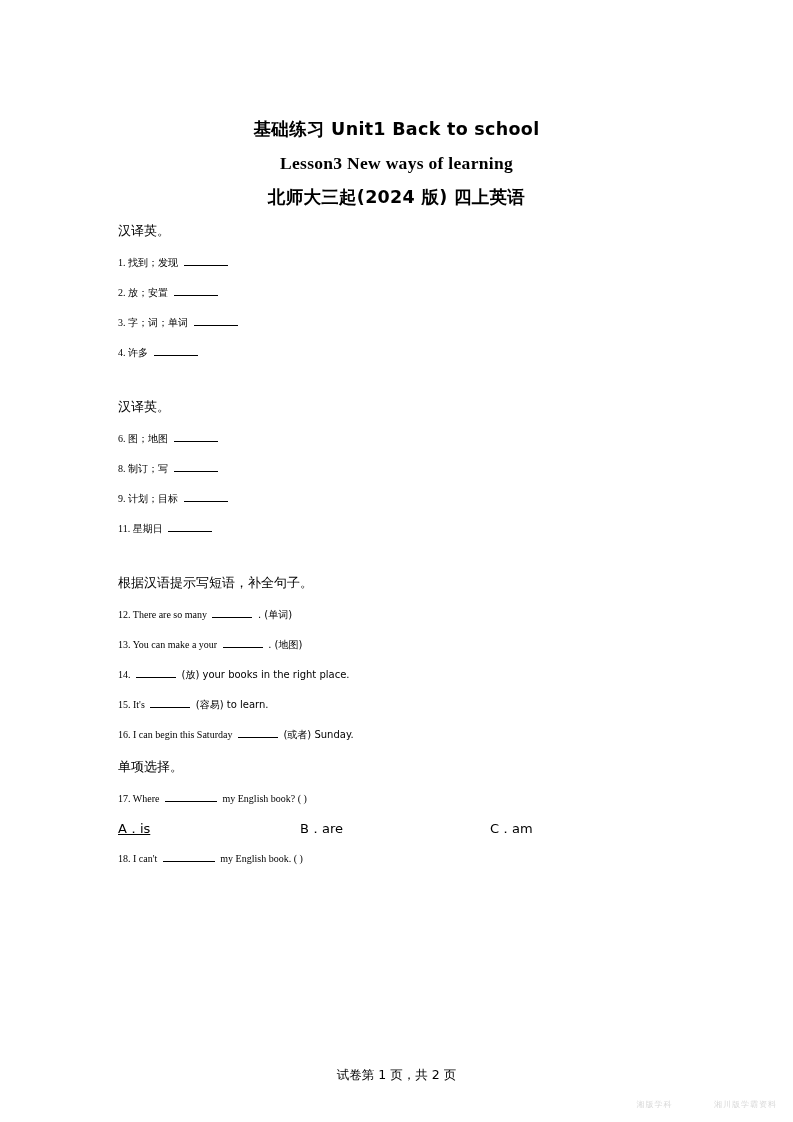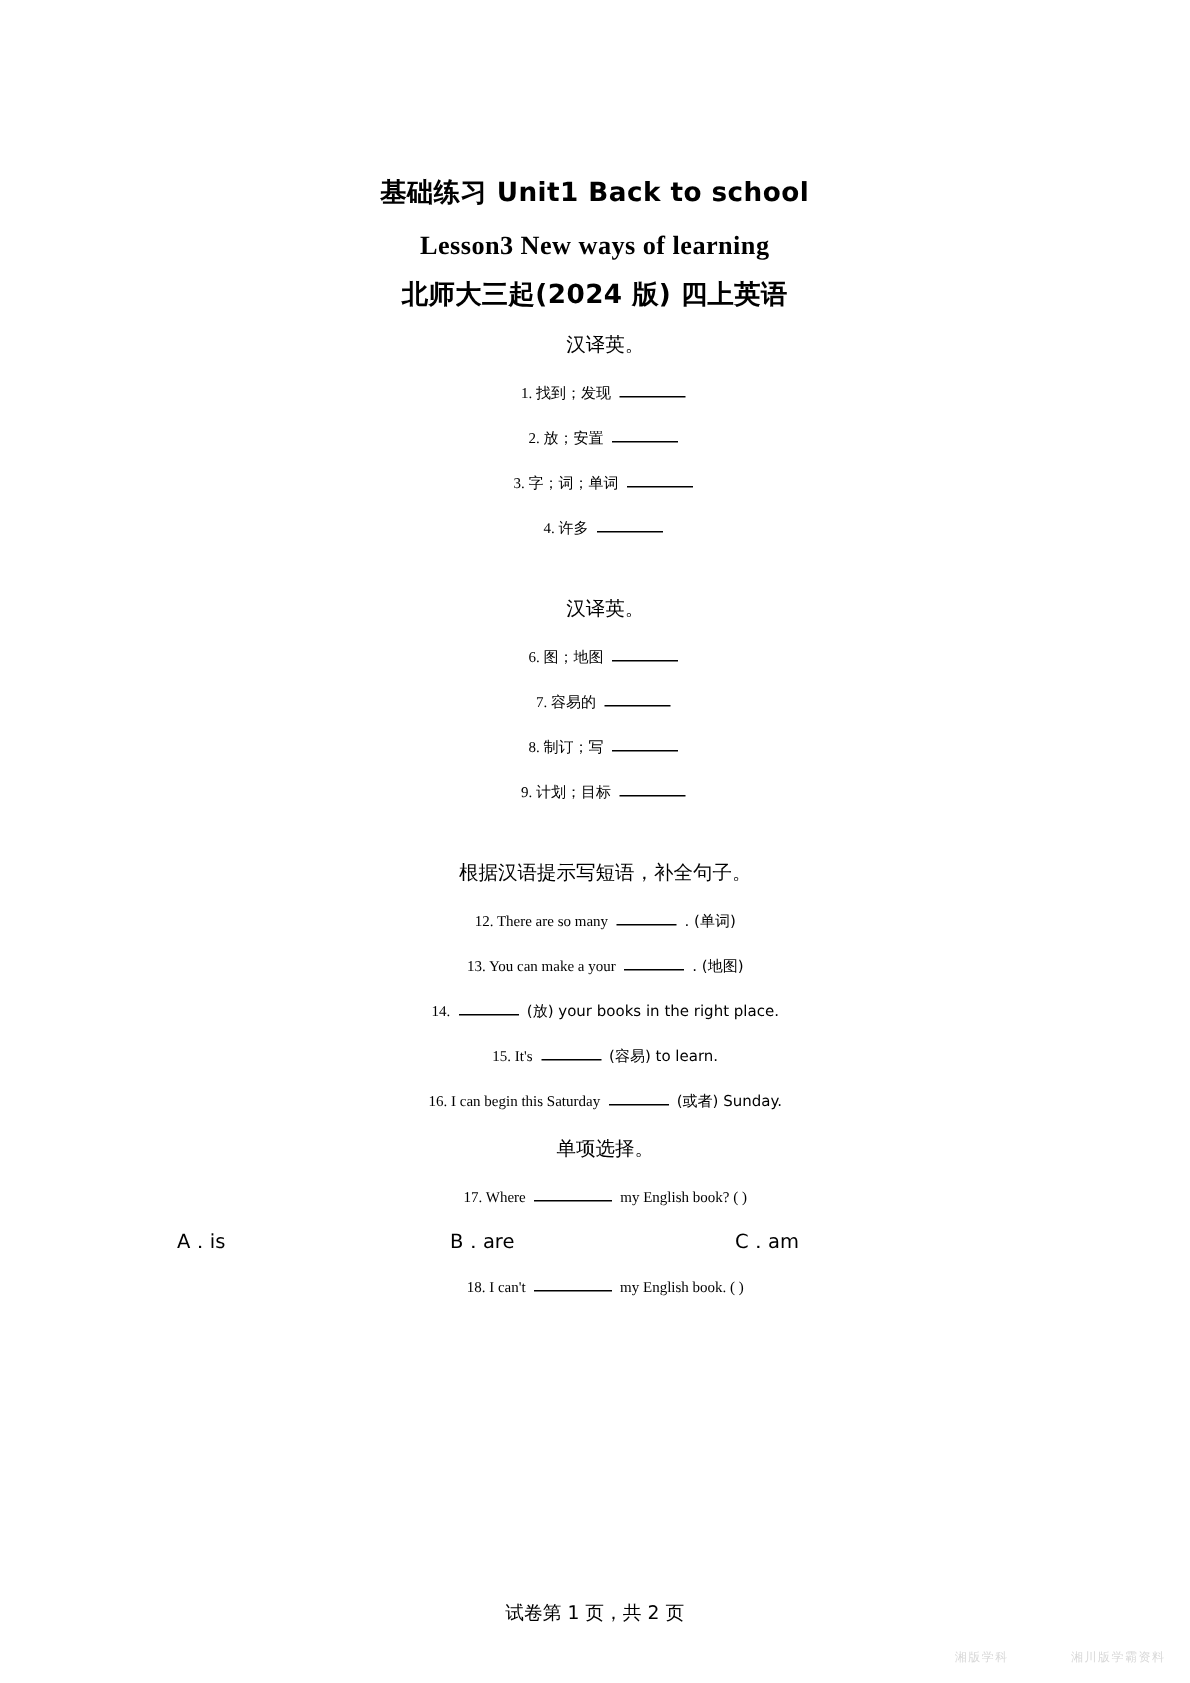--- a/index.html
+++ b/index.html
@@ -30,21 +30,20 @@
   .title-line {
     font-weight: bold;
     font-size: 17.5px;
     line-height: 34px;
     letter-spacing: 0.3px;
   }
   .content {
     margin-top: 1px;
     padding-left: 118px;
     padding-right: 104px;
-    text-align: center;
   }
   .section-head {
     font-size: 13px;
     line-height: 30px;
     margin-top: 2px;
     margin-bottom: 2px;
   }
   .q {
     font-size: 10px;
     line-height: 30px;
@@ -67,21 +66,21 @@
   .choices {
     font-size: 13px;
     line-height: 30px;
     position: relative;
     height: 30px;
   }
   .choices .opt {
     position: absolute;
     top: 0;
   }
-  .opt-a { left: 0px; }
+  .opt-a { left: 0px; text-decoration: underline; }
   .opt-b { left: 182px; }
   .opt-c { left: 372px; }
   .footer {
     position: absolute;
     bottom: 38px;
     left: 0;
     width: 793px;
     text-align: center;
     font-size: 12.5px;
   }
@@ -136,32 +135,32 @@
     <div class="gap-block"></div>
 
     <div class="section-head cn">汉译英。</div>
 
     <div class="q">
       <span class="num">6.</span>
       <span class="cn">图；地图</span>
       <span class="blank w1"></span>
     </div>
     <div class="q">
-      <span class="num">7.</span>
-      <span class="cn">容易的</span>
-      <span class="blank w1"></span>
-    </div>
-    <div class="q">
       <span class="num">8.</span>
       <span class="cn">制订；写</span>
       <span class="blank w1"></span>
     </div>
     <div class="q">
       <span class="num">9.</span>
       <span class="cn">计划；目标</span>
+      <span class="blank w1"></span>
+    </div>
+    <div class="q">
+      <span class="num">11.</span>
+      <span class="cn">星期日</span>
       <span class="blank w1"></span>
     </div>
 
     <div class="gap-block"></div>
 
     <div class="section-head cn">根据汉语提示写短语，补全句子。</div>
 
     <div class="q">
       <span class="num">12.</span>
       <span>There are so many</span>

